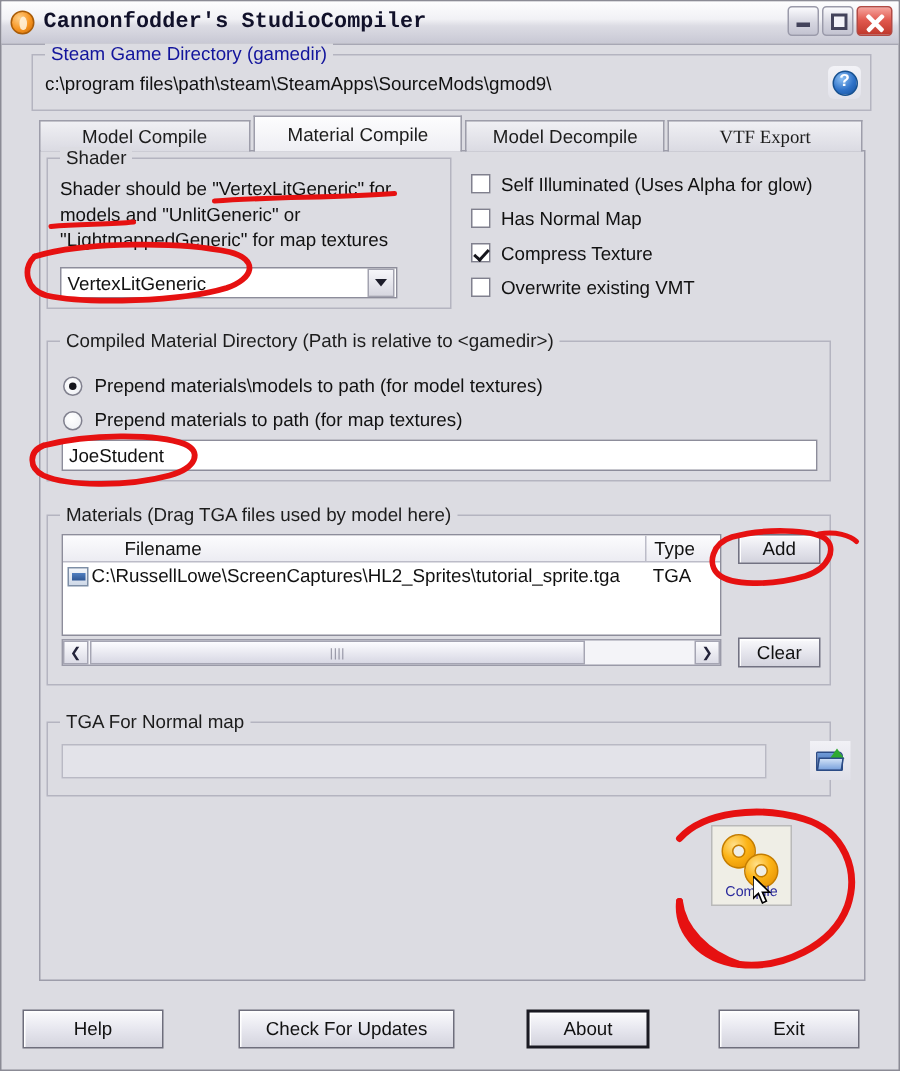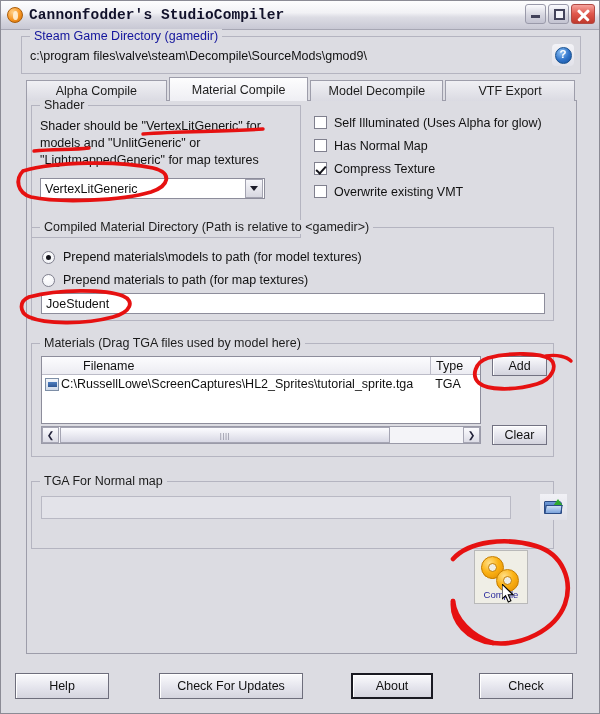--- a/index.html
+++ b/index.html
@@ -127,32 +127,32 @@
   .tab.active {
     height: 24px;
     background: linear-gradient(to bottom, #fdfdfe, #eeeef3);
     font-weight: normal;
     z-index: 3;
     border-color: #9d9daa;
   }
   #tab0 { width: 141px; }
   #tab1 { width: 140px; }
   #tab2 { width: 133px; }
-  #tab3 { width: 130px; }
+  #tab3 { width: 130px; font-family: Liberation Serif, serif; }
 
   
   #tabbody {
     position: absolute; left: 25px; top: 99px;
     width: 551px; height: 554px;
     border: 1px solid #9d9daa;
     background: #dcdce2;
   }
 
   
-  #shader-group { left: 30px; top: 104px; width: 270px; height: 133px; }
+  #shader-group { left: 30px; top: 104px; width: 270px; height: 101px; }
   #shader-desc {
     position: absolute; left: 8px; top: 12px; width: 252px;
     font-size: 12.5px; color: #111; line-height: 17px;
   }
   #shader-combo {
     position: absolute; left: 8px; top: 72px;
     width: 225px; height: 21px;
     border: 1px solid #8d8d9b;
     background: #ffffff;
     display: flex; align-items: center;
@@ -283,21 +283,21 @@
     background: linear-gradient(to bottom,#fafafc,#e4e4ec 55%,#d3d3dd);
     font-size: 12.5px; color: #111;
     display:flex; align-items:center; justify-content:center;
     cursor: pointer;
     box-shadow: inset 1px 1px 0 #ffffff;
   }
   #btn-add { position: absolute; left: 460px; top: 12px; width: 55px; height: 20px; }
   #btn-clear { position: absolute; left: 460px; top: 81px; width: 55px; height: 20px; }
 
   
-  #tga-group { left: 30px; top: 480px; width: 523px; height: 68px; text-align: center; }
+  #tga-group { left: 30px; top: 480px; width: 523px; height: 50px; text-align: center; }
   #tga-input {
     position: absolute; left: 9px; top: 14px;
     width: 470px; height: 23px;
     border: 1px solid #b9b9c4;
     background: #e3e3e9;
     cursor: text;
   }
   #tga-browse {
     position: absolute; left: 508px; top: 12px;
     width: 27px; height: 26px;
@@ -404,30 +404,30 @@
         </div>
       <div class="wb close">
           <span class="x-g"></span>
           <span class="x-g2"></span>
         </div>
     </div>
   </div>
 
   <div class="group" id="gamedir-group">
     <div class="legend blue">Steam Game Directory (gamedir)</div>
-    <div id="gamedir-path">c:\program files\valve\steam\Decompile\SourceMods\gmod9\</div>
+    <div id="gamedir-path">c:\program files\path\steam\SteamApps\SourceMods\gmod9\</div>
     <div id="help-btn">
       <div class="help-circle">?</div>
     </div>
   </div>
 
   <div id="tabbody"></div>
 
   <div id="tabstrip">
-    <div class="tab" id="tab0">Alpha Compile</div>
+    <div class="tab" id="tab0">Model Compile</div>
     <div class="tab active" id="tab1">Material Compile</div>
     <div class="tab" id="tab2">Model Decompile</div>
     <div class="tab" id="tab3">VTF Export</div>
   </div>
 
   <div class="group" id="shader-group">
     <div class="legend">Shader</div>
     <div id="shader-desc">Shader should be "VertexLitGeneric" for models and "UnlitGeneric" or "LightmappedGeneric" for map textures</div>
     <div id="shader-combo">
       <div id="shader-combo-value">VertexLitGeneric</div>
@@ -528,21 +528,21 @@
     </span>
     <span id="compile-label">Compile</span>
     <svg id="cursor" viewBox="0 0 13 19">
       <polygon points="0,0 0,15 3.6,11.6 6.3,18 8.9,16.8 6.3,10.8 11,10.8" fill="#ffffff" stroke="#000000" stroke-width="1.1"></polygon>
     </svg>
   </div>
 
   <div class="bbtn" id="bbtn-help">Help</div>
   <div class="bbtn" id="bbtn-updates">Check For Updates</div>
   <div class="bbtn" id="bbtn-about">About</div>
-  <div class="bbtn" id="bbtn-exit">Check</div>
+  <div class="bbtn" id="bbtn-exit">Exit</div>
 
   <svg id="annot" viewBox="0 0 600 714">
     <g fill="none" stroke="#e61111" stroke-width="3.4" stroke-linecap="round">
 
       <path d="M142,133 C180,130 225,131 262,128"></path>
 
       <path d="M33,150 C52,148 72,149 88,147"></path>
 
       <path d="M22,170 C55,160 120,160 152,167 C172,172 168,185 150,191 C120,200 58,202 30,196 C16,192 14,178 22,170" stroke-width="3.8"></path>
 

